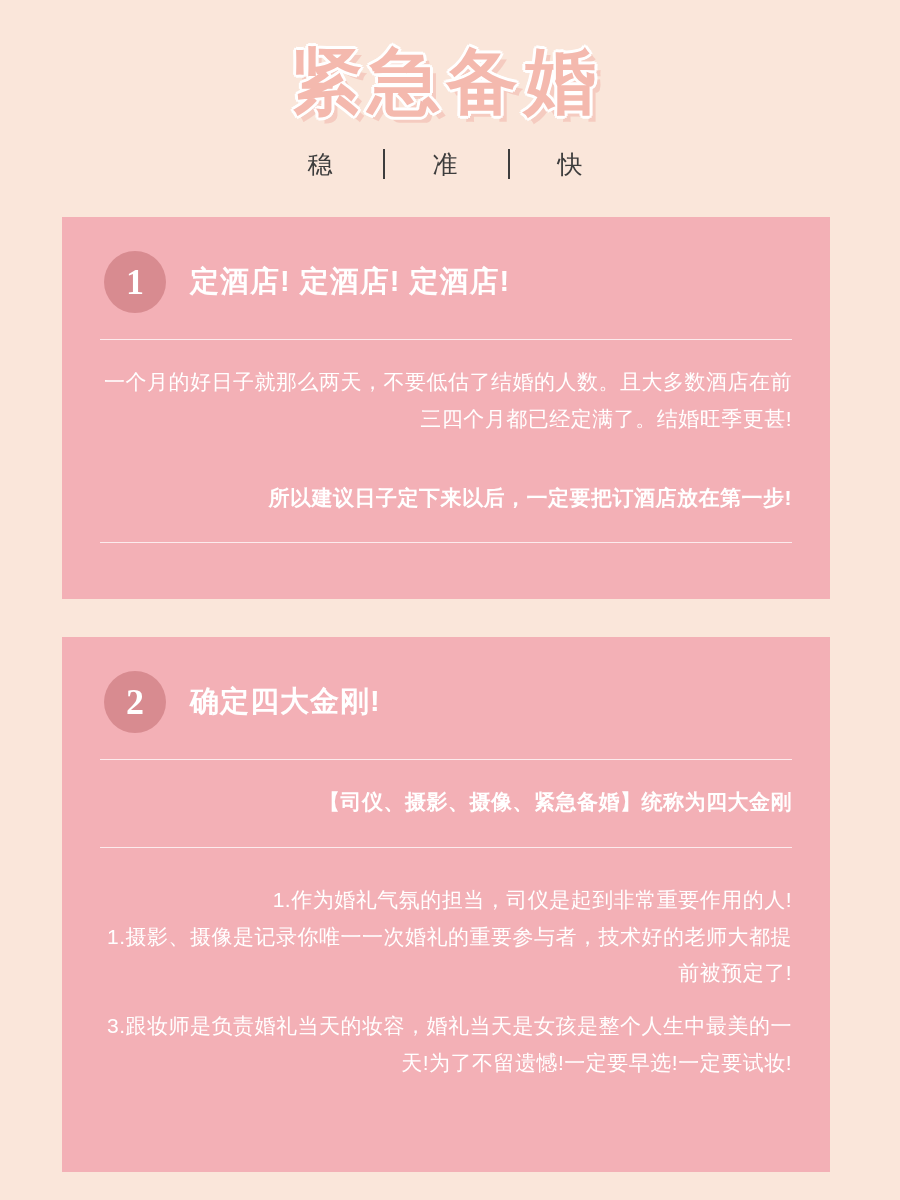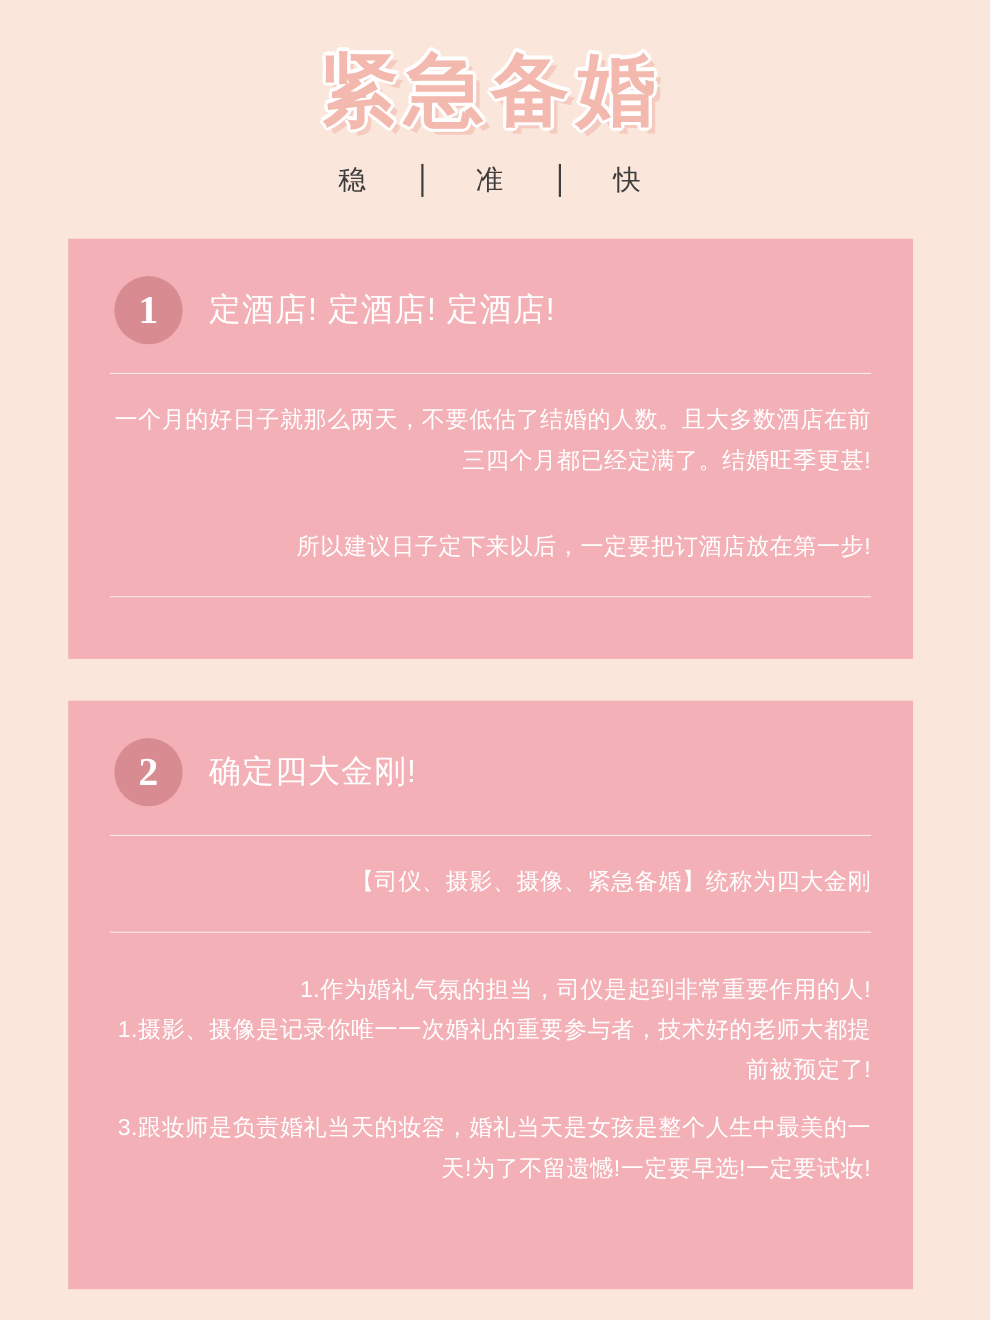--- a/index.html
+++ b/index.html
@@ -85,39 +85,39 @@
     display: flex;
     align-items: center;
     justify-content: center;
     font-size: 36px;
     font-weight: bold;
     font-family: "Liberation Serif", serif;
     flex: 0 0 auto;
   }
   .card-title {
     font-size: 29px;
-    font-weight: normal;
+    font-weight: bold;
     color: #ffffff;
     letter-spacing: 1px;
   }
   .divider {
     height: 1px;
     background: rgba(255,255,255,0.75);
     margin: 26px 4px 0 4px;
   }
   .body-text {
     color: #ffffff;
     font-size: 21px;
     line-height: 1.75;
     letter-spacing: 0.5px;
     margin: 24px 4px 0 4px;
     text-align: right;
   }
   .body-text.bold {
-    font-weight: normal;
+    font-weight: bold;
   }
   .spacer-18 { height: 18px; }
   .spacer-10 { height: 10px; }
 </style>
 </head>
 <body>
 
 <div class="page">
 
   <div class="header">

